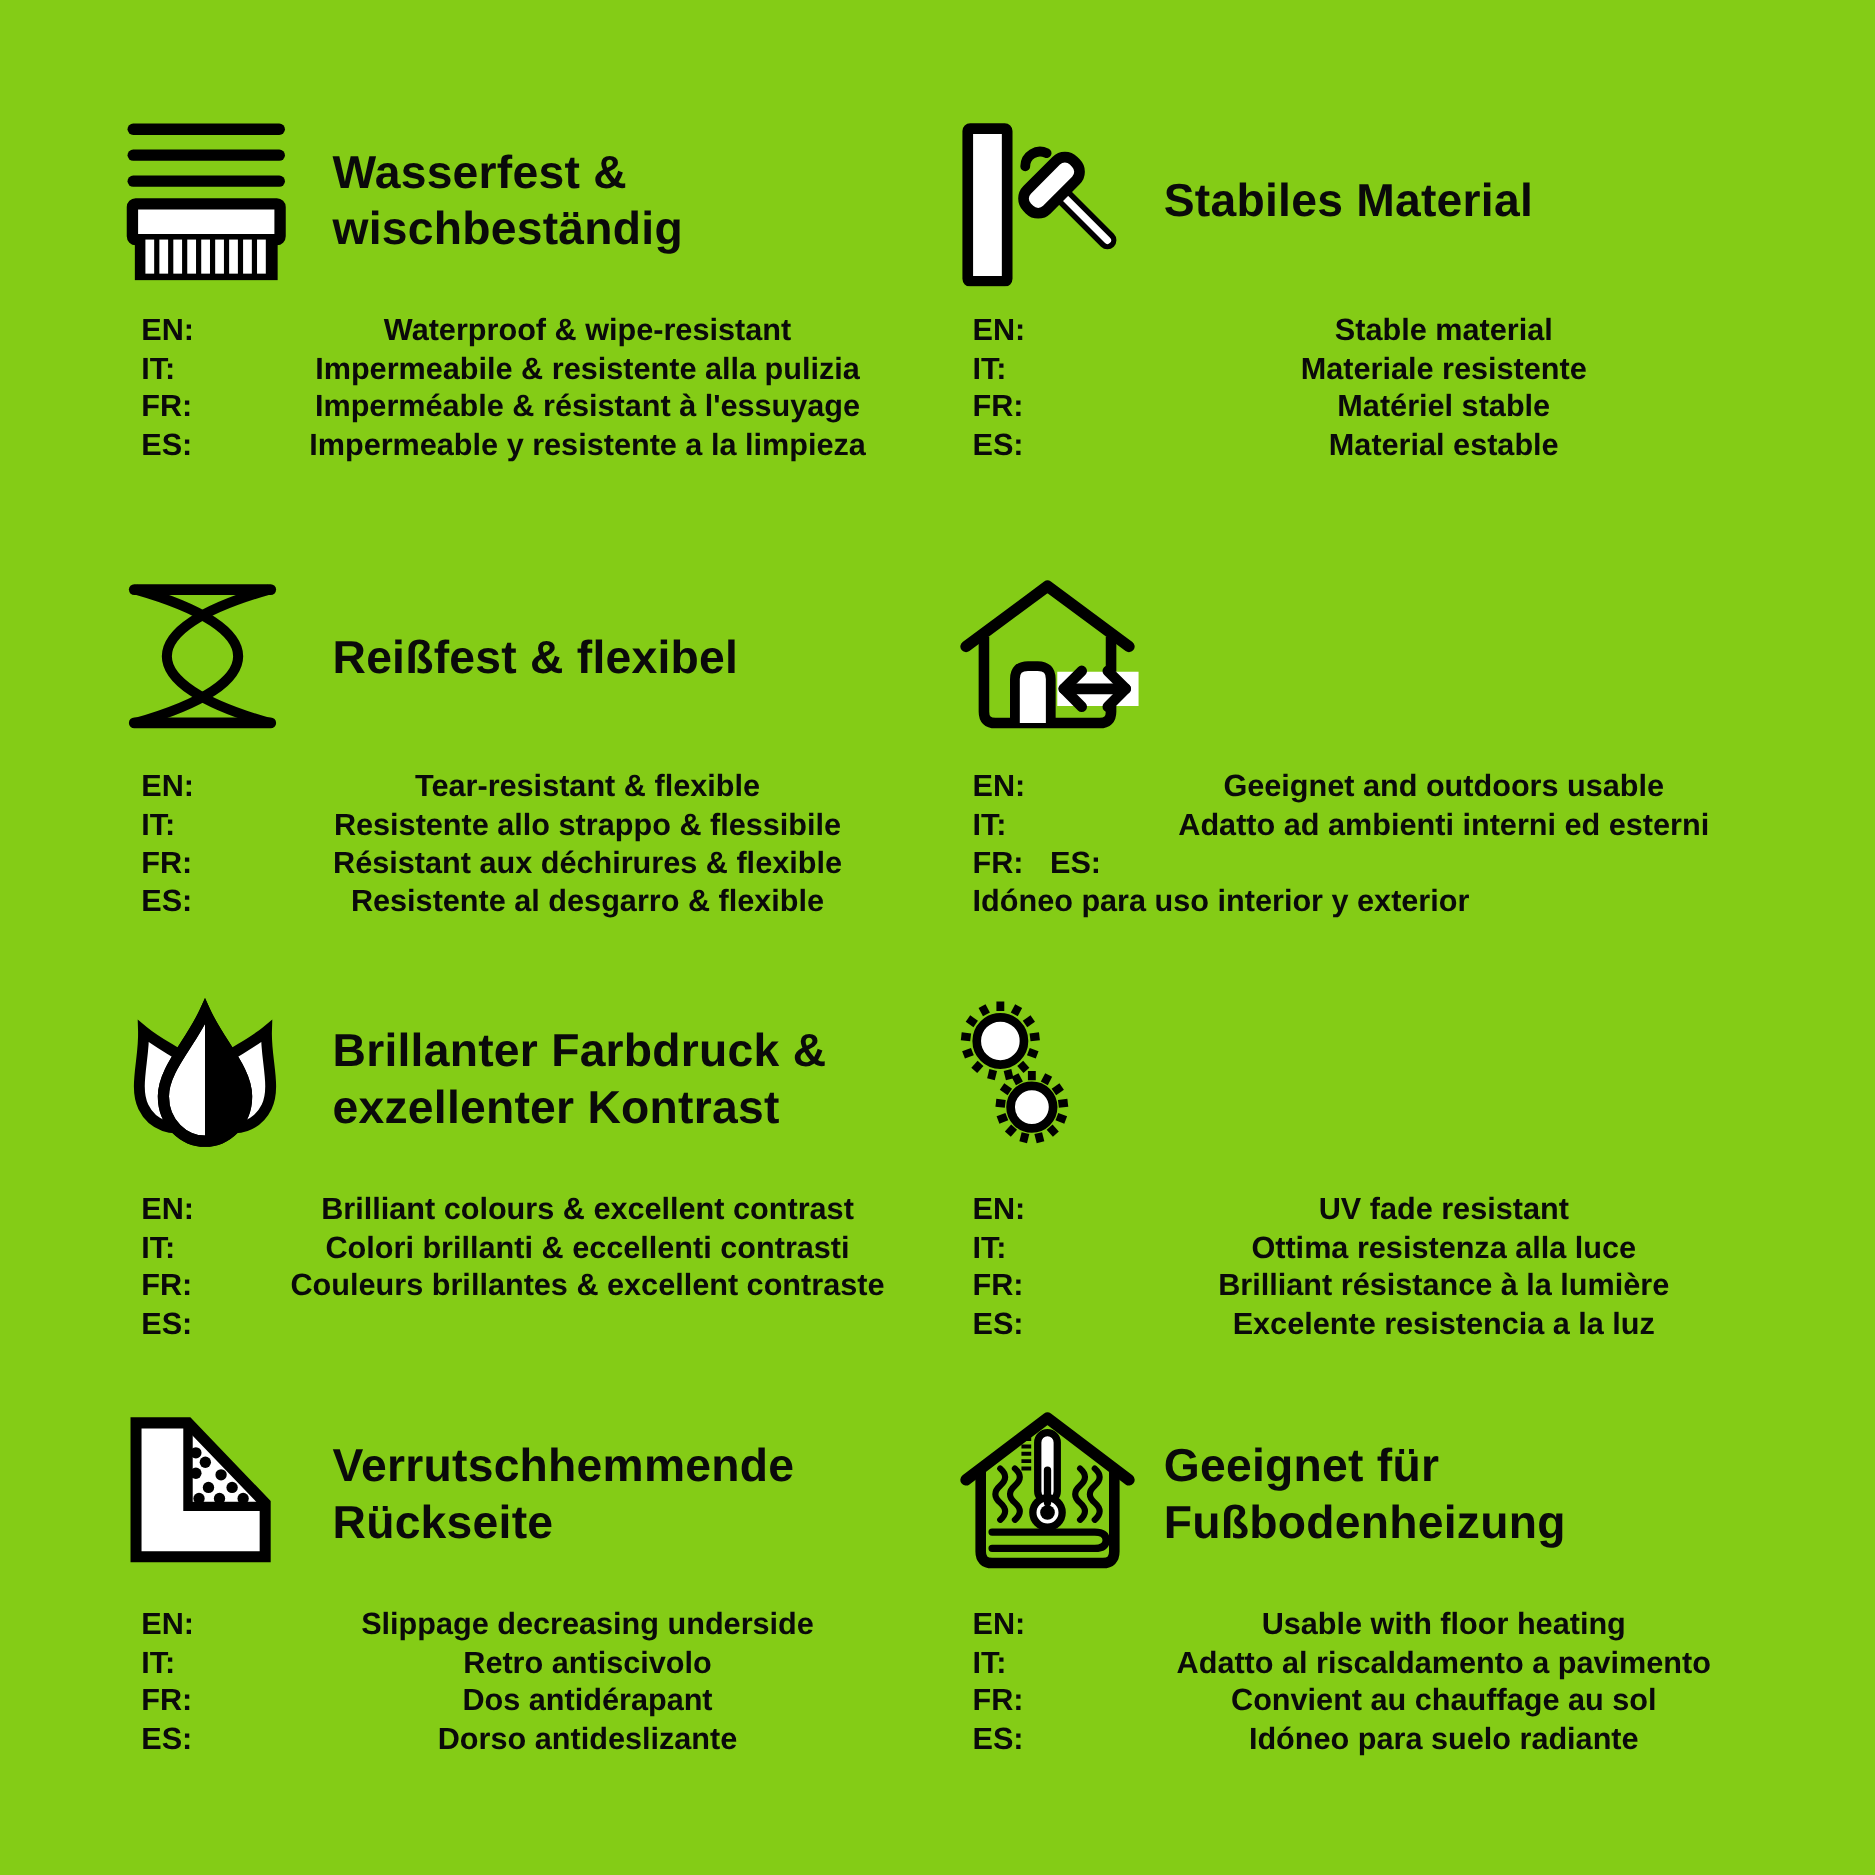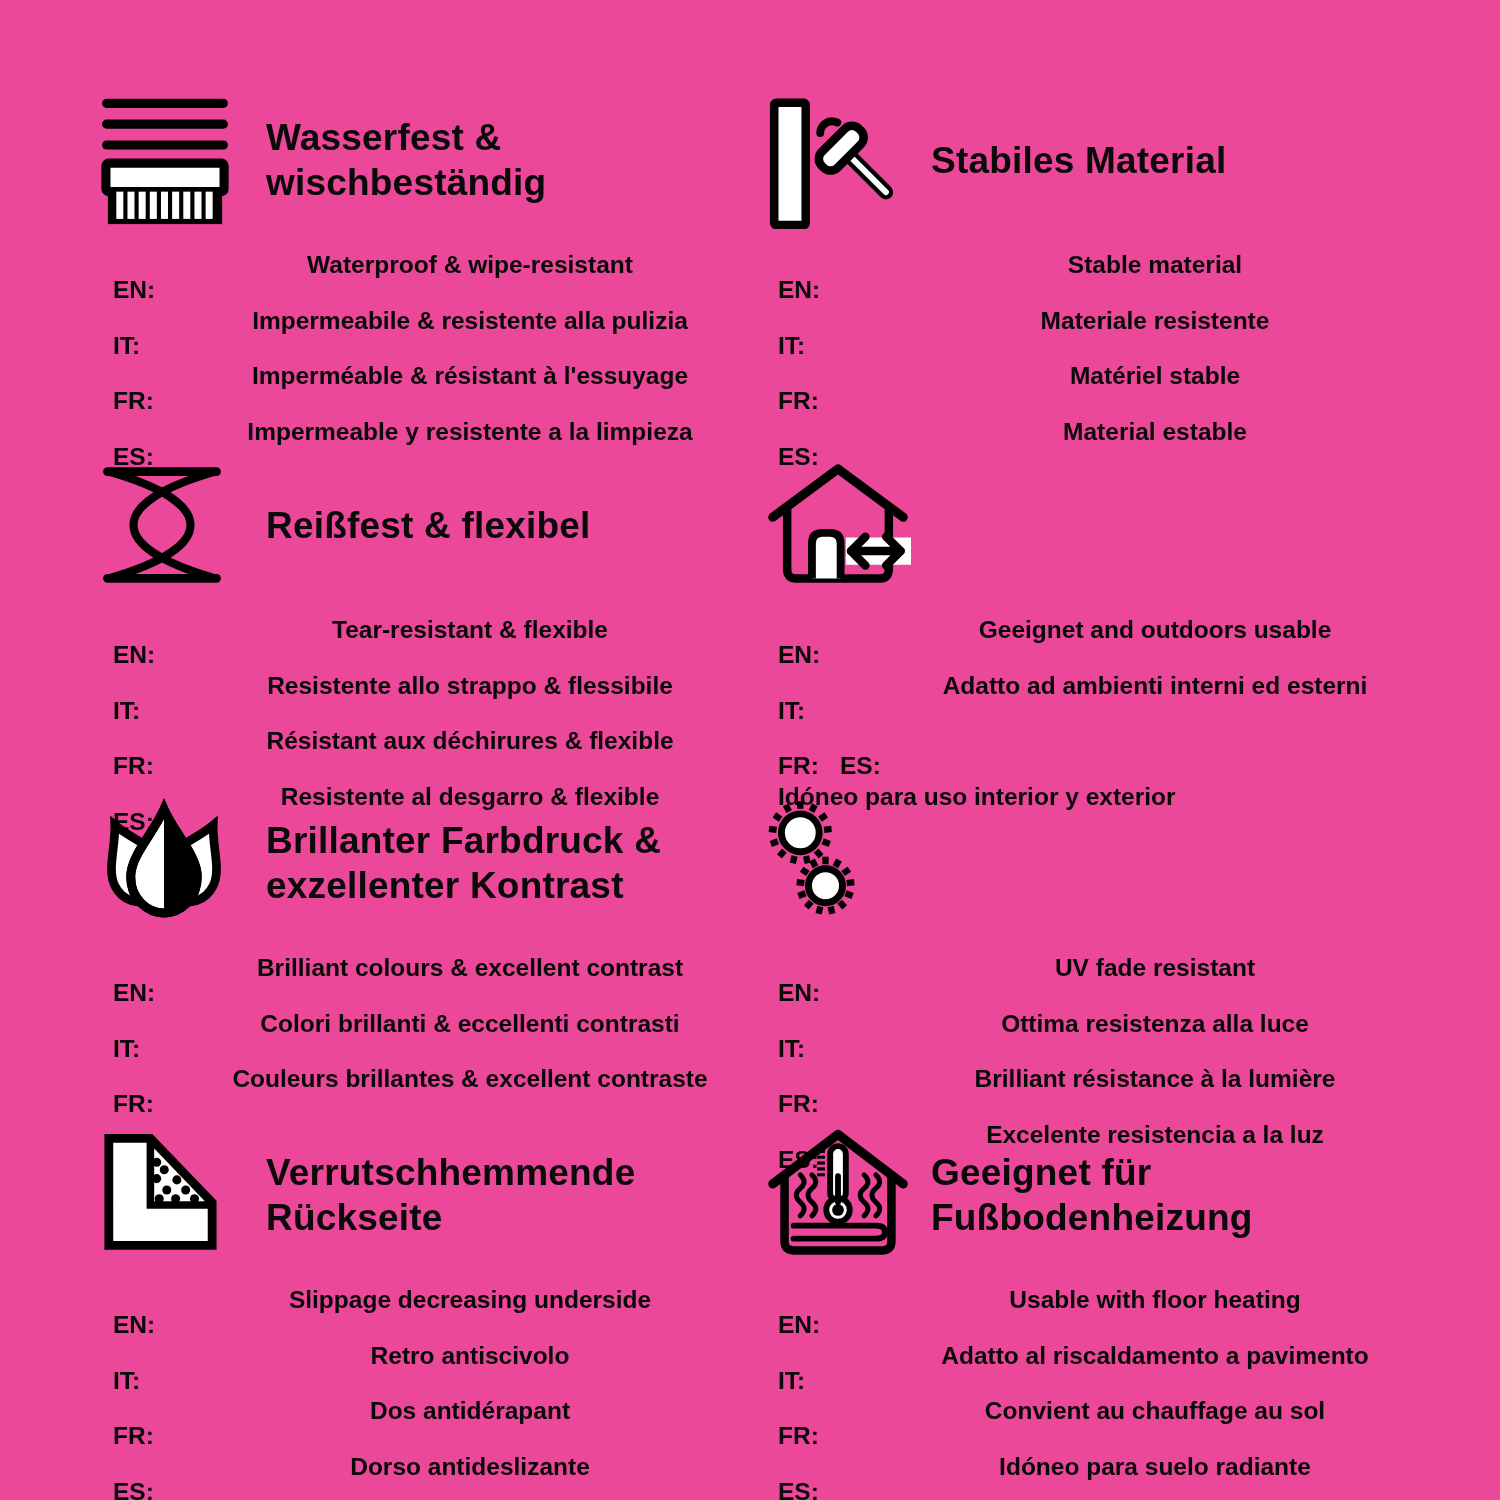--- a/index.html
+++ b/index.html
@@ -1,37 +1,37 @@
 <!DOCTYPE html>
 <html><head>
 <meta charset="utf-8">
 <style>
   html,body{margin:0;padding:0;background:#fff;}
   .page{
-    width:1500px;height:1500px;box-sizing:border-box;background:#ec4899;
+    width:1500px;height:1500px;box-sizing:border-box;background:#84cc16;
     padding:85px 30px 0 100px;
     display:grid;
     grid-template-columns:665px 1fr;
     grid-template-rows:365px 338px 332px 1fr;
     font-family:"Liberation Sans",sans-serif;
     color:#0a0a0a;overflow:hidden;
   }
   .feature{min-width:0;}
   .feature-header{display:flex;align-items:center;gap:20px;height:150px;}
   .icon-box{flex:0 0 146px;width:146px;height:148px;display:flex;align-items:center;justify-content:flex-start;overflow:visible;}
   .icon-box svg{display:block;}
   .title{margin:0;font-size:37px;line-height:45px;font-weight:700;letter-spacing:.2px;}
   .tl{display:block;white-space:nowrap;}
   .tl:empty{display:none;}
   .langs{
     margin-top:15px;padding-left:13px;
     display:grid;grid-template-columns:62px auto;column-gap:0;
     font-size:24.5px;line-height:30.5px;font-weight:700;
   }
-  .lang-label{white-space:nowrap;margin-top:25px;}
+  .lang-label{white-space:nowrap;}
   .lang-text{white-space:nowrap;text-align:center;}
   svg *{vector-effect:none;}
 </style>
 </head>
 <body>
 
 <div class="page">
 
   <section class="feature">
     <div class="feature-header">

